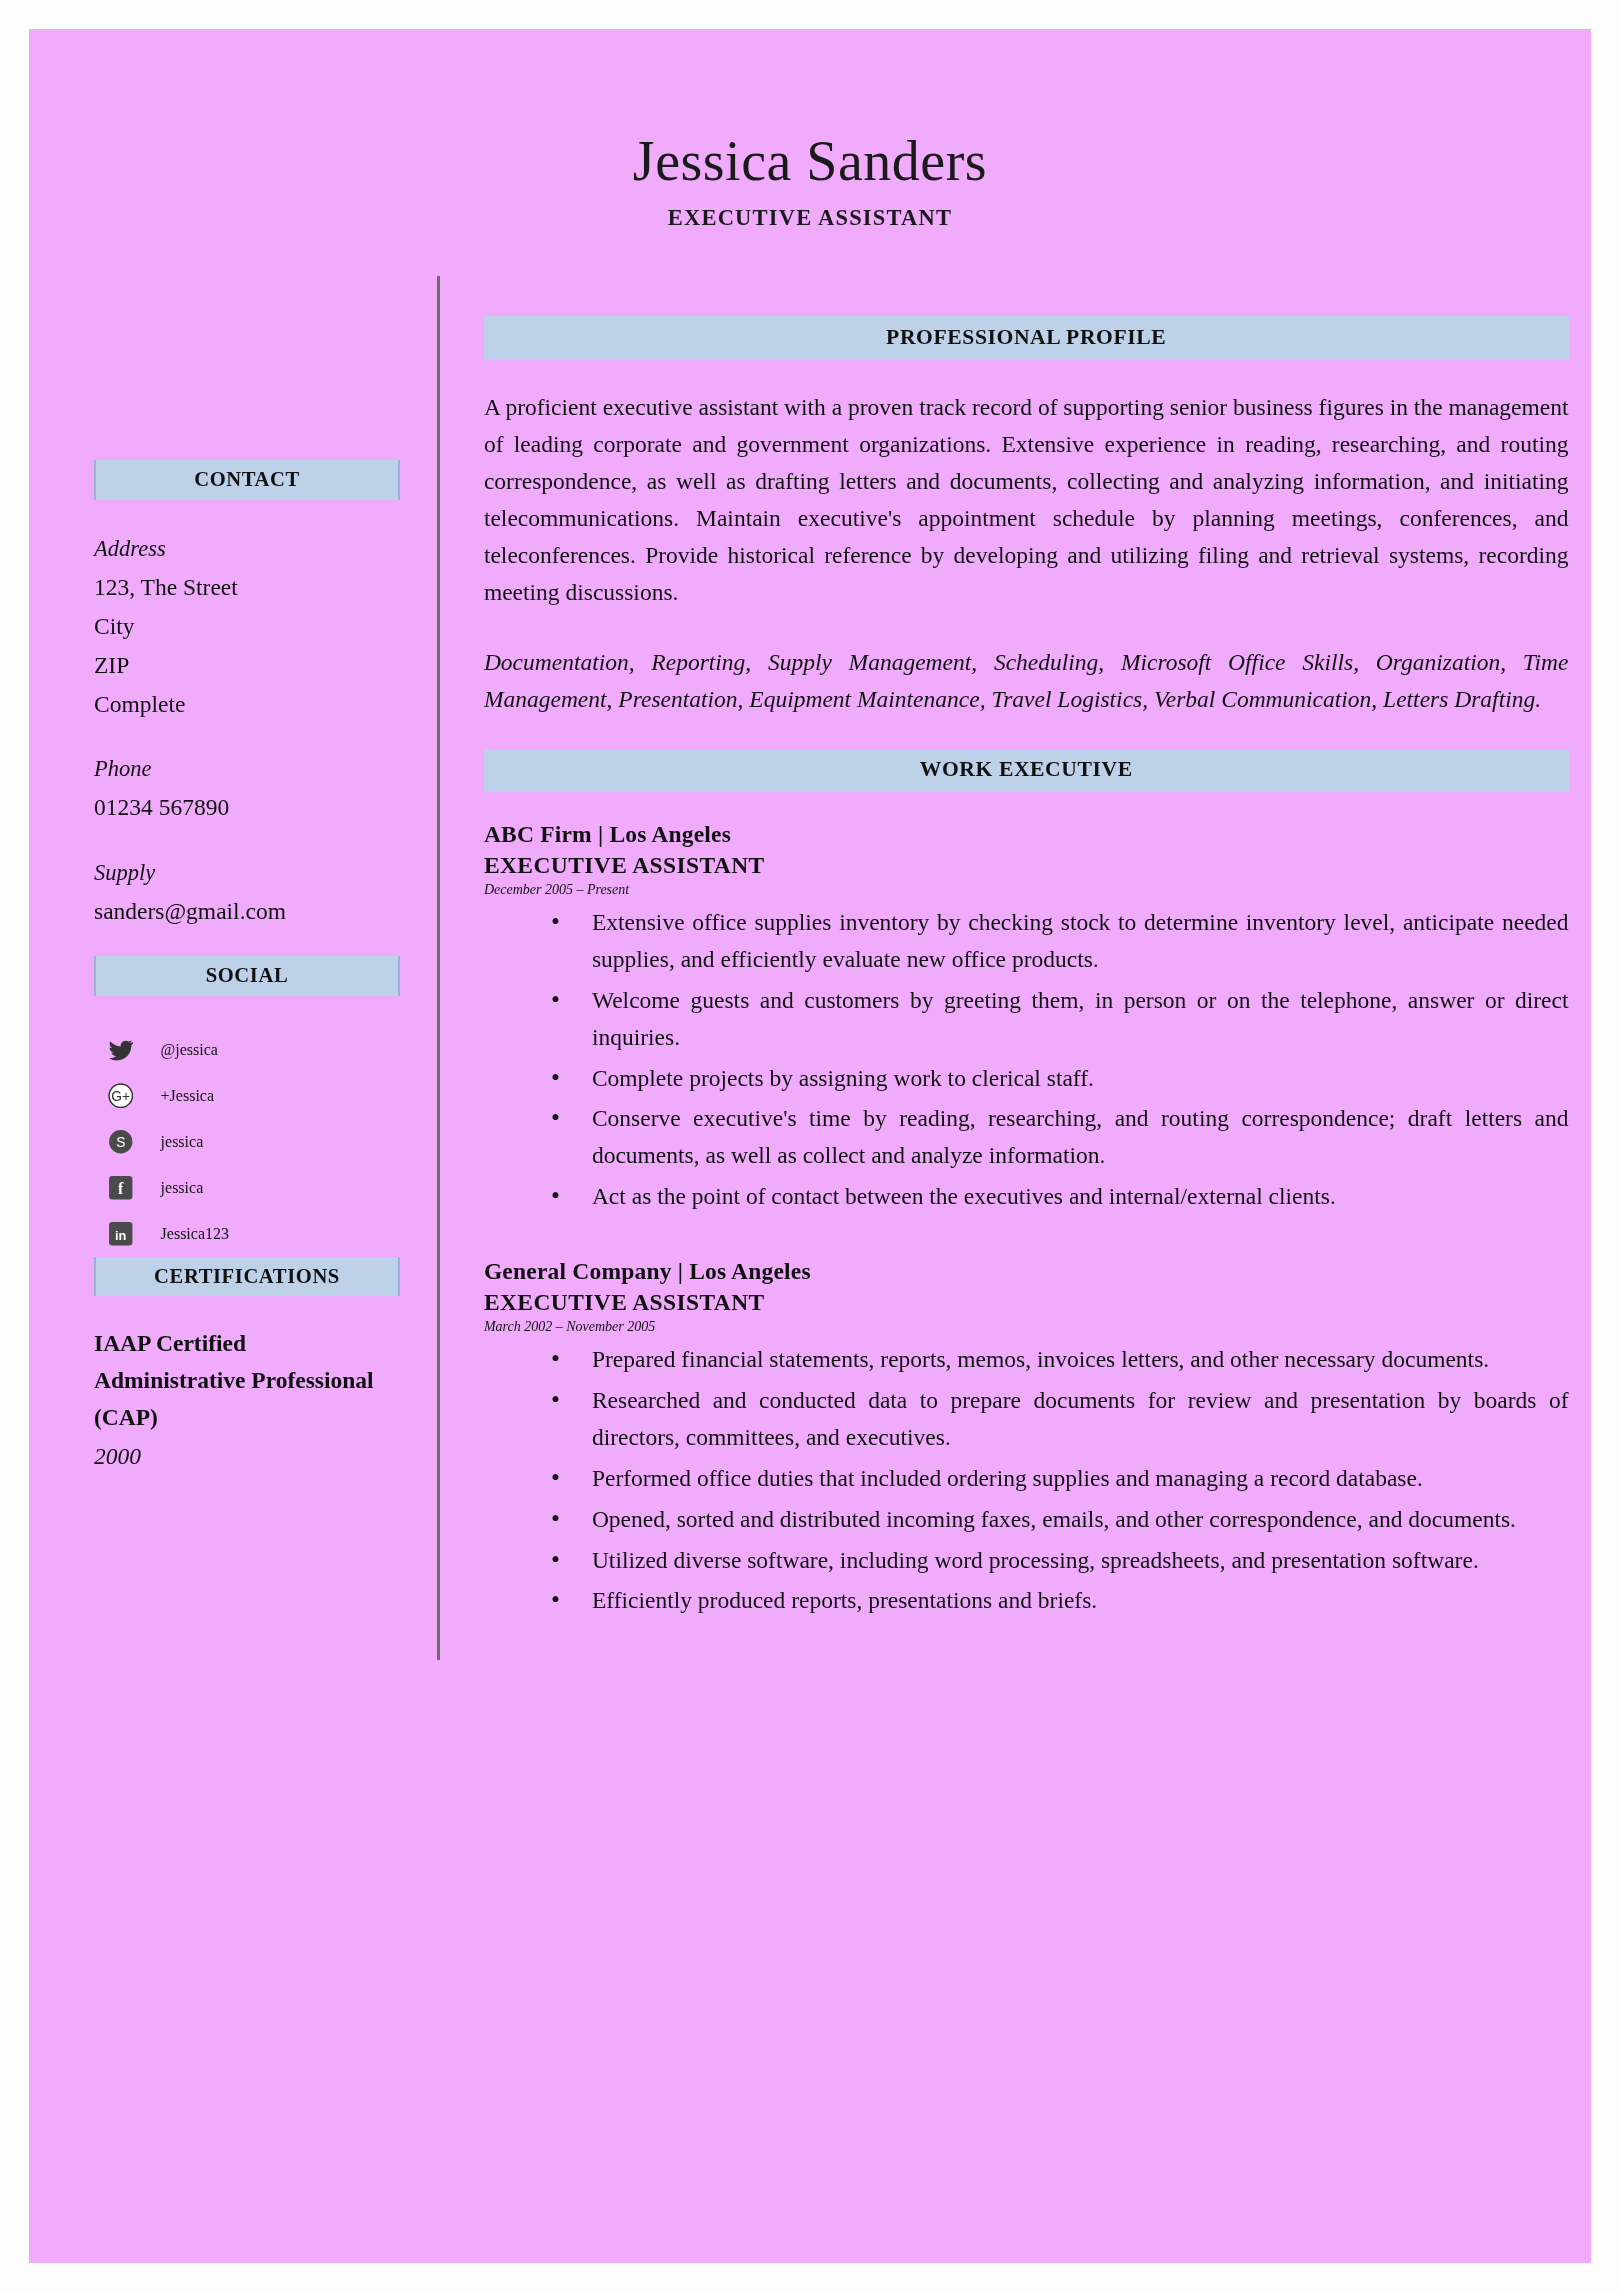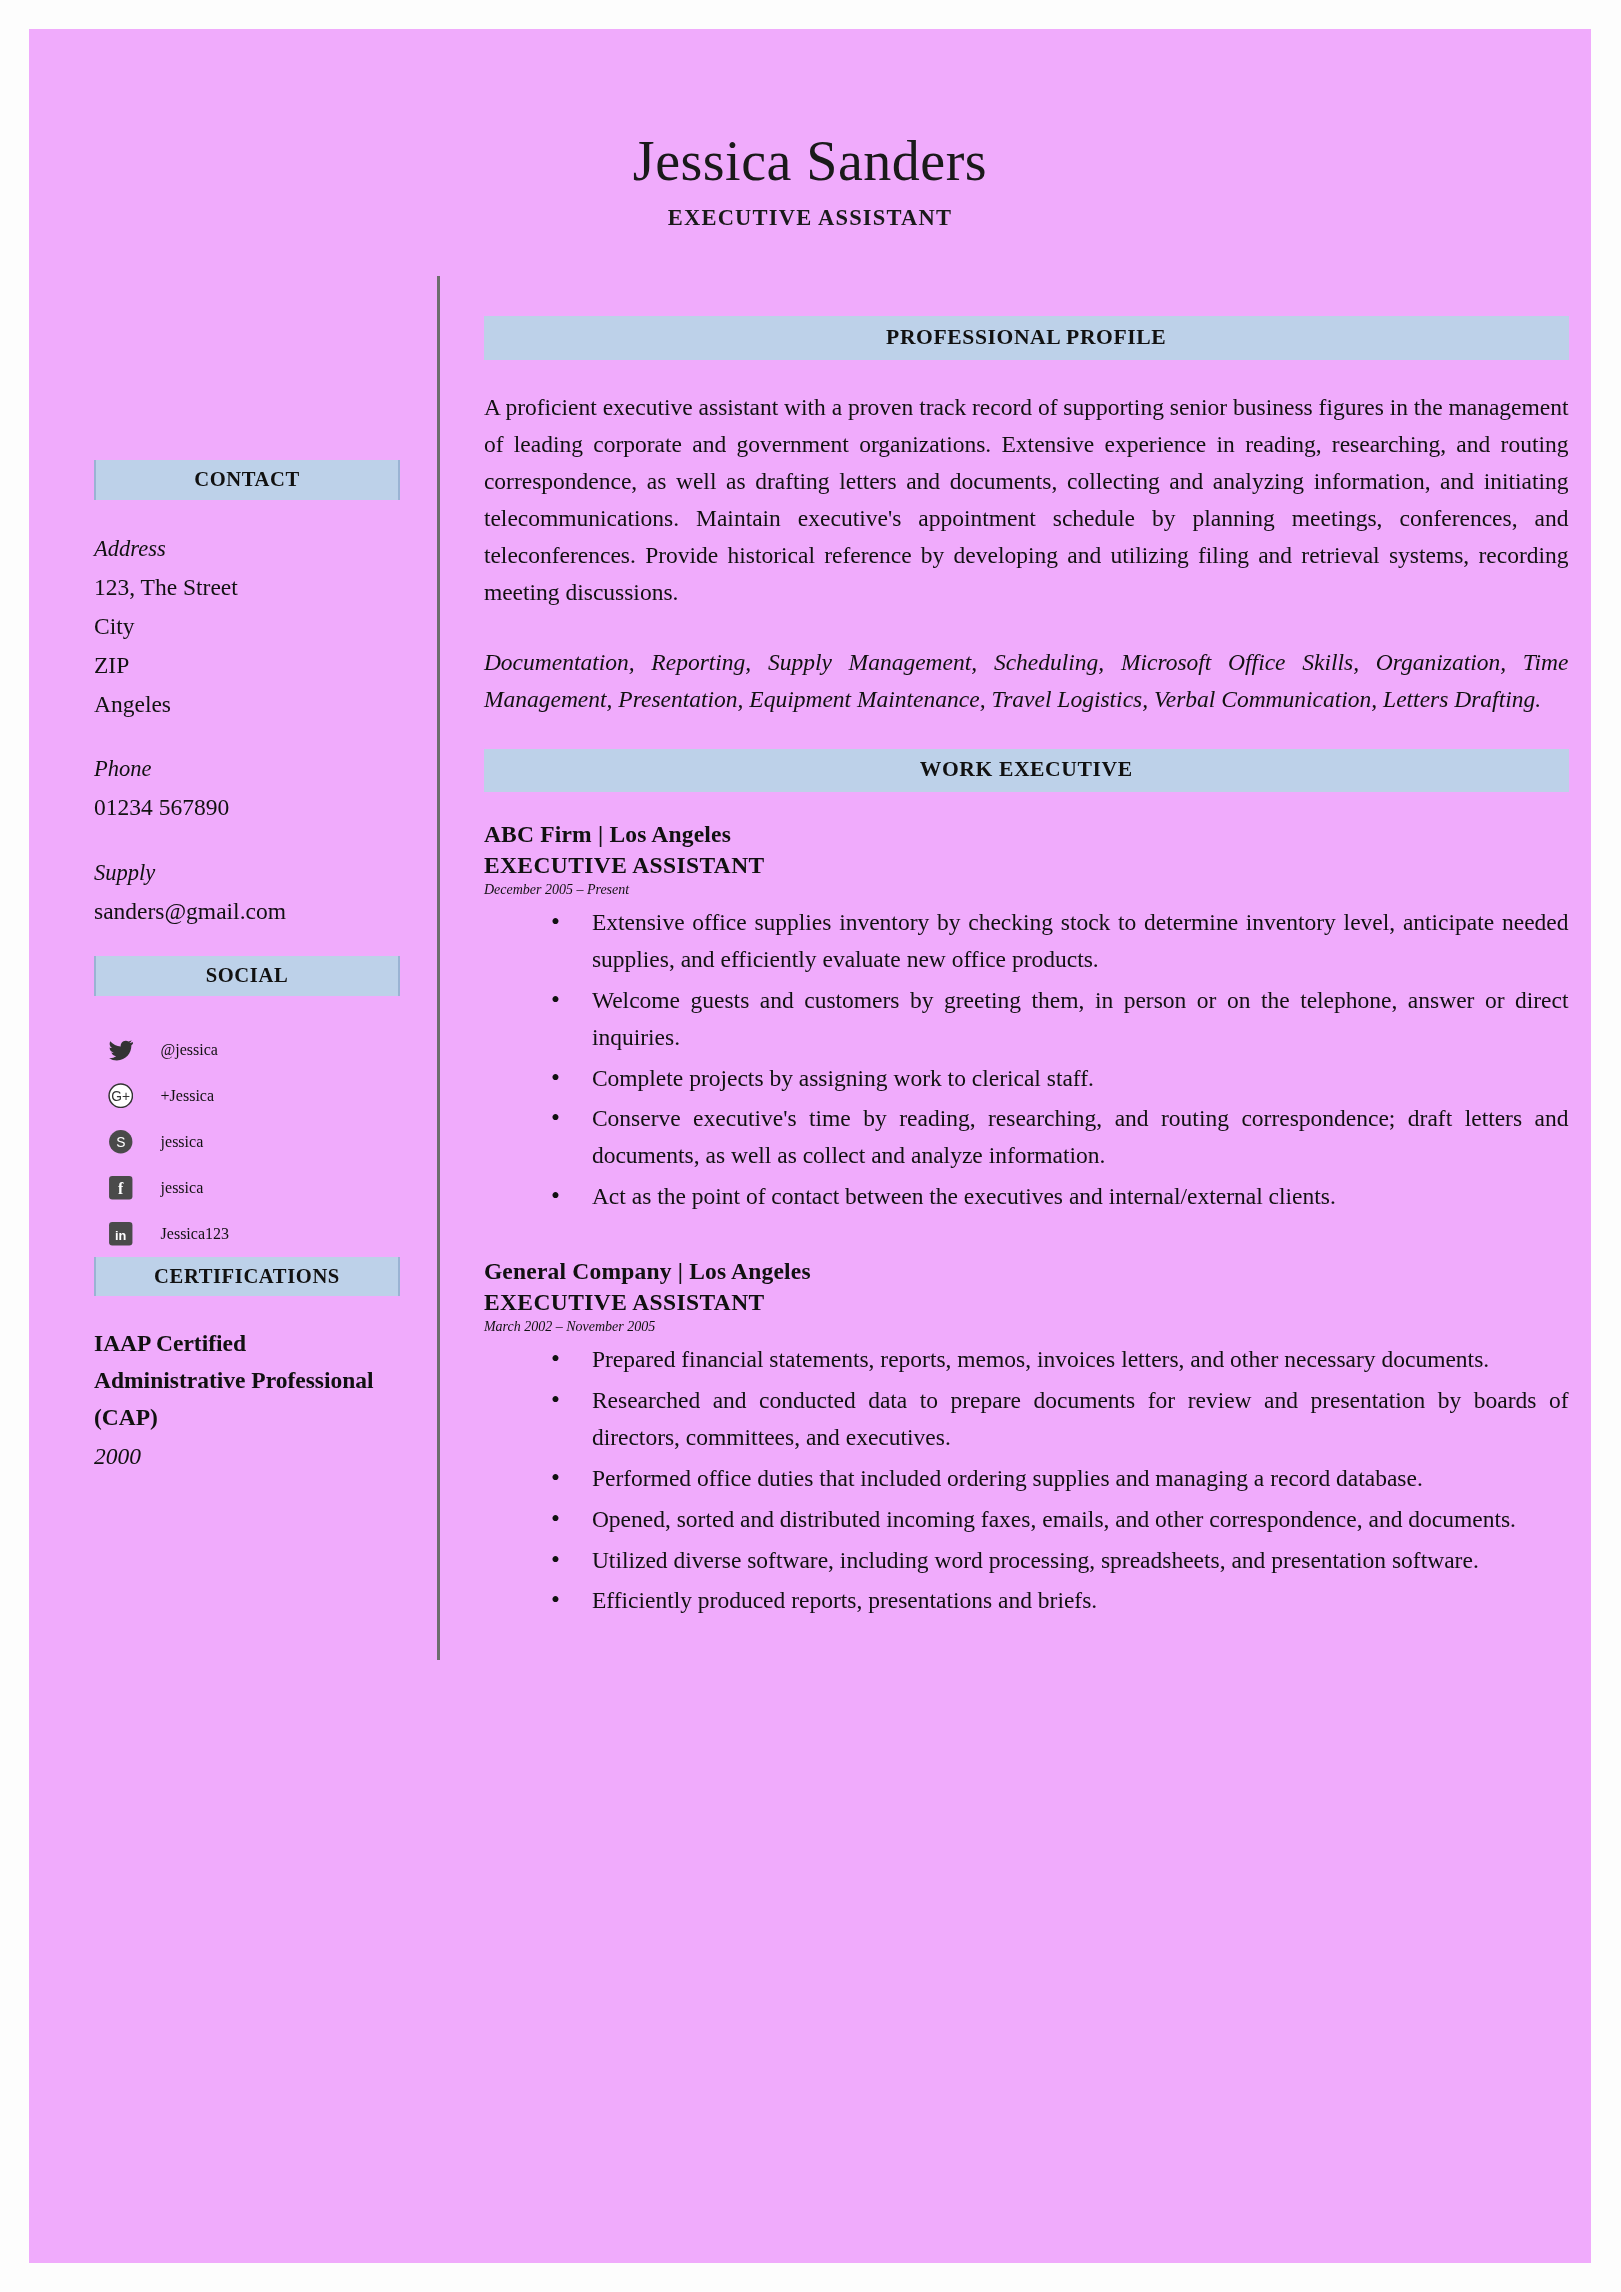--- a/index.html
+++ b/index.html
@@ -215,21 +215,21 @@
       <div class="left-col">
 
         <div class="bar left">CONTACT</div>
 
         <div class="contact-block">
           <div class="contact-group">
             <div class="label-italic">Address</div>
             <div>123, The Street</div>
             <div>City</div>
             <div>ZIP</div>
-            <div>Angeles</div>
+            <div>Complete</div>
           </div>
           <div class="contact-group">
             <div class="label-italic">Phone</div>
             <div>01234 567890</div>
           </div>
           <div class="contact-group">
             <div class="label-italic">Supply</div>
             <div>sanders@gmail.com</div>
           </div>
         </div>

